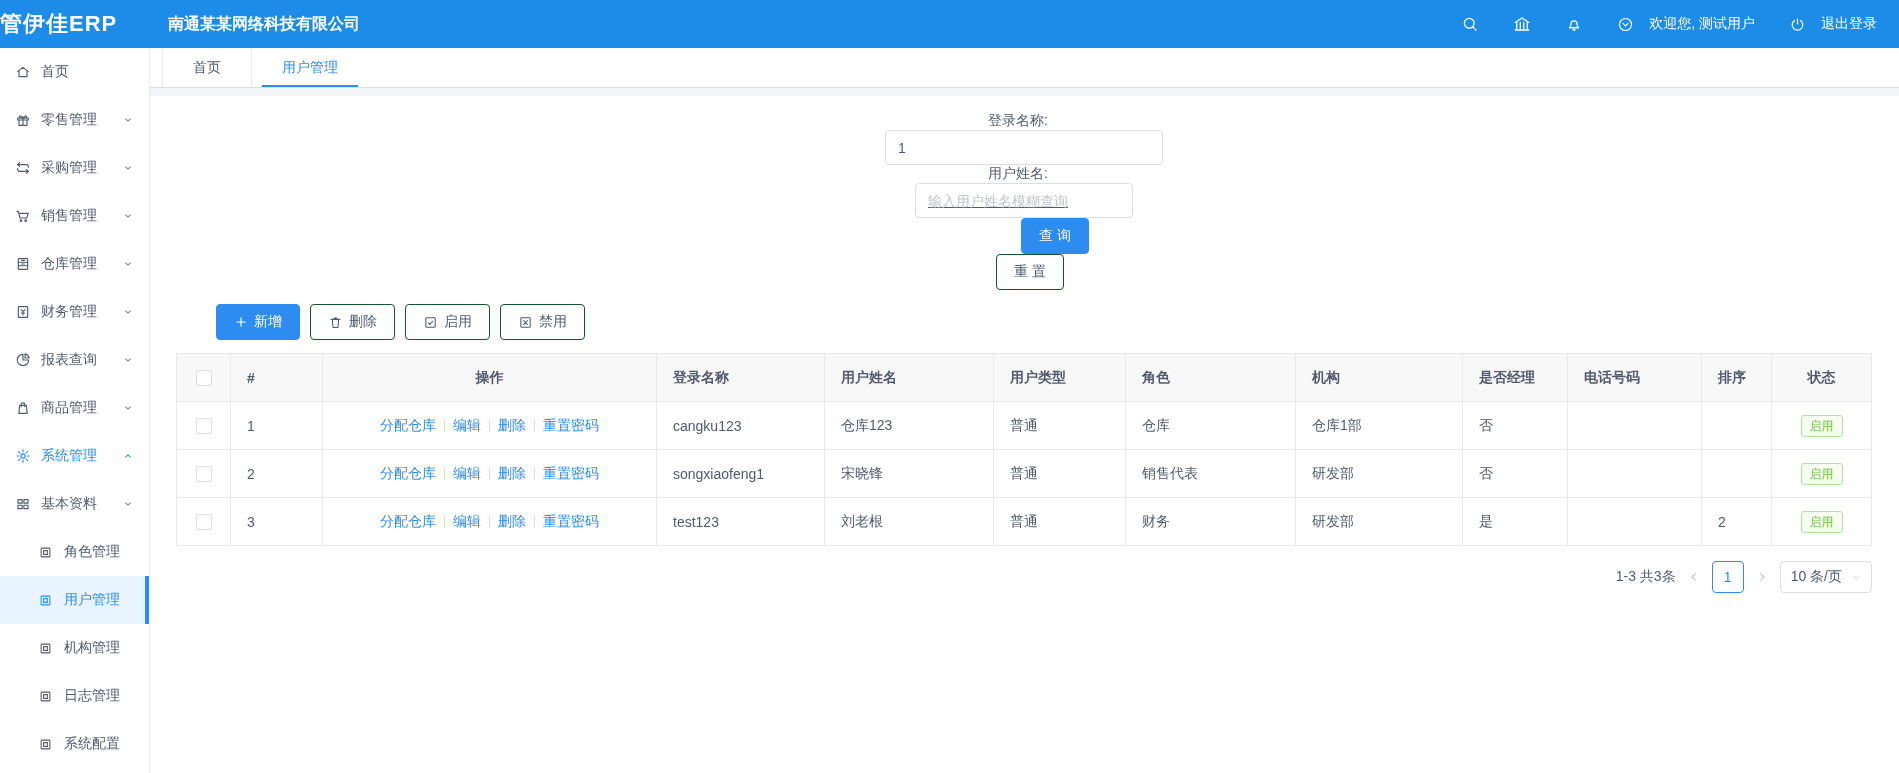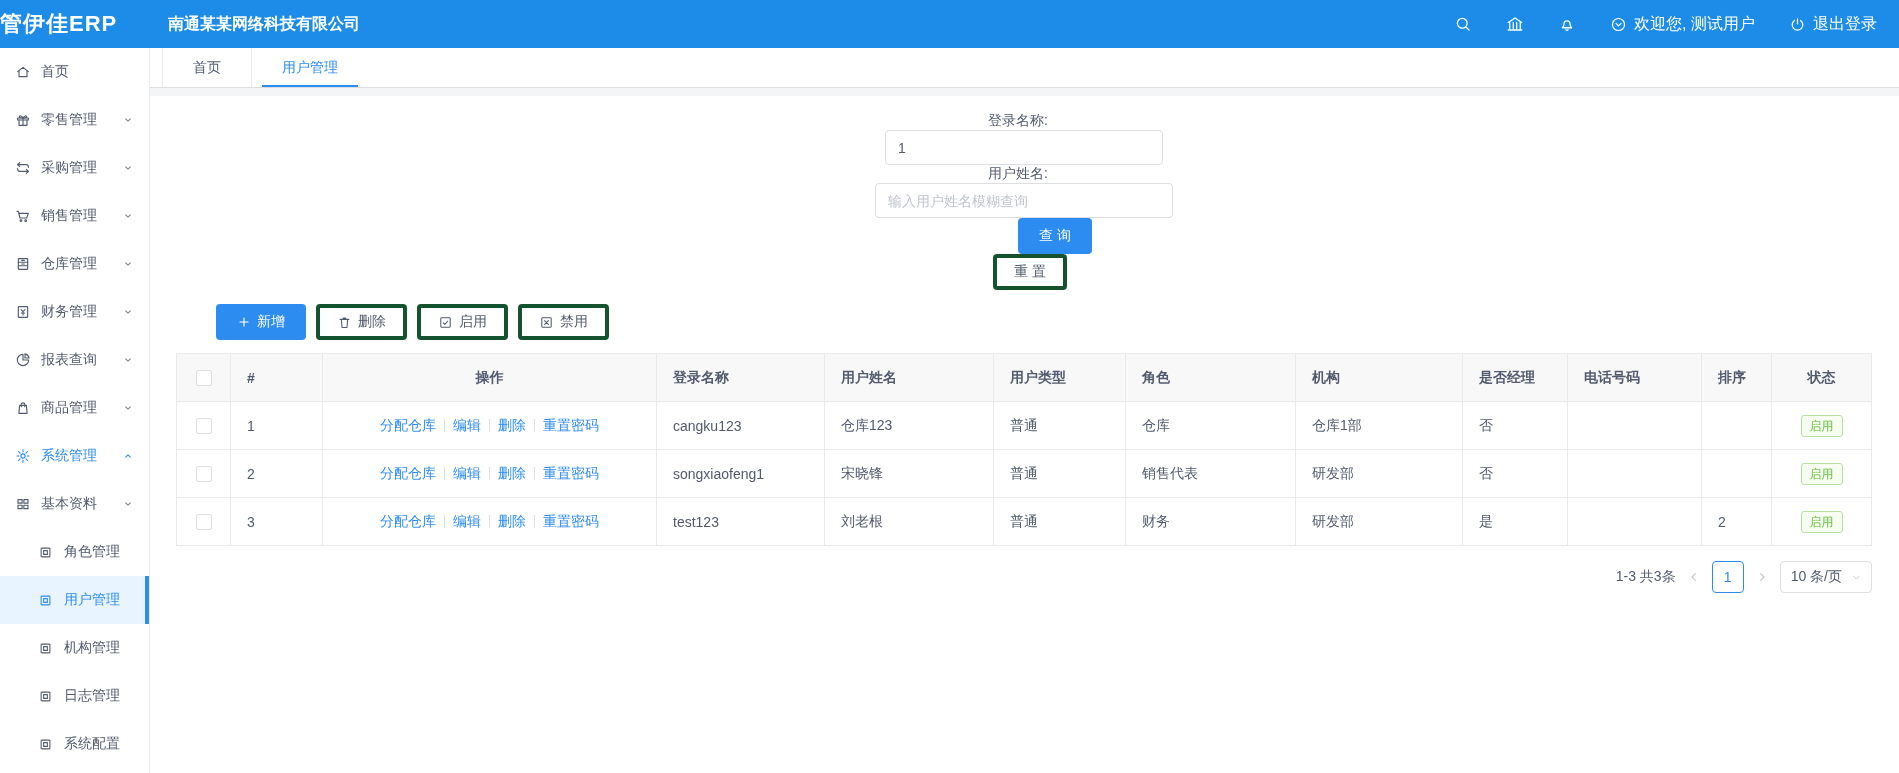--- a/index.html
+++ b/index.html
@@ -5,21 +5,21 @@
   * { margin:0; padding:0; box-sizing:border-box; }
   html,body { width:1899px; height:773px; overflow:hidden; }
   body { font-family:"Liberation Sans","DejaVu Sans",sans-serif; font-size:14px; color:#515a6e; background:#fff; }
 
   
   .header { height:48px; background:#1d8ce8; display:flex; align-items:center; color:#fff; }
   .logo { width:150px; font-size:22px; font-weight:bold; letter-spacing:1px; white-space:nowrap; }
   .company { font-size:16px; margin-left:18px; font-weight:bold; }
   .header-right { margin-left:auto; display:flex; align-items:center; gap:34px; padding-right:22px; }
   .hicon { display:flex; align-items:center; cursor:pointer; }
-  .hgroup { display:flex; align-items:center; gap:7px; cursor:pointer; font-size:16px; }
+  .hgroup { display:flex; align-items:center; gap:15px; cursor:pointer; font-size:14px; }
   .header svg { stroke:#fff; }
 
   
   .layout { display:flex; height:725px; }
   .sidebar { width:150px; background:#fff; border-right:1px solid #e8eaec; overflow:hidden; flex:none; }
   .menu-item { height:48px; display:flex; align-items:center; padding:0 14px 0 15px; cursor:pointer; color:#515a6e; }
   .menu-item .mi-icon { display:flex; width:16px; margin-right:10px; color:#515a6e; }
   .menu-item .mi-label { flex:1; }
   .menu-item .mi-chevron { display:flex; color:#808695; }
   .menu-item.active { color:#2d8cf0; }
@@ -37,23 +37,23 @@
   .tab.active { color:#2d8cf0; }
   .tab.active::after { content:""; position:absolute; left:10px; right:10px; bottom:0; height:2px; background:#2d8cf0; }
 
   .card { background:#fff; margin-top:8px; flex:1; padding:16px 27px 0 26px; overflow:hidden; }
 
   
   .filter-row { display:flex; align-items:center;flex-direction:column; }
   .f-label { margin-right:12px; }
   .f-input { width:278px; height:35px; border:1px solid #dcdee2; border-radius:4px; padding:0 12px; font-size:14px; color:#515a6e; outline:none; font-family:inherit; }
   .f-input::placeholder { color:#c0c4cc; }
-  .f-input.second { width:298px; }
+  .f-input.second { width:218px;text-decoration:underline; }
   .gap-big { width:95px; flex:none; }
-  .btn { height:36px; border-radius:4px; border:4px solid #14532d; background:#fff; color:#515a6e; font-size:14px; padding:0 17px; cursor:pointer; display:inline-flex; align-items:center; gap:6px; font-family:inherit; }
+  .btn { height:36px; border-radius:4px; border:1px solid #14532d; background:#fff; color:#515a6e; font-size:14px; padding:0 17px; cursor:pointer; display:inline-flex; align-items:center; gap:6px; font-family:inherit; }
   .btn.primary { background:#2d8cf0; border-color:#2d8cf0; color:#fff; }
   .search-btn { margin-left:62px; }
   .reset-btn { margin-left:12px; }
 
   
   .toolbar { margin-top:14px; display:flex; gap:10px;padding-left:40px; }
   .btn svg { stroke:currentColor; }
 
   
   .table-wrap { margin-top:13px; }

